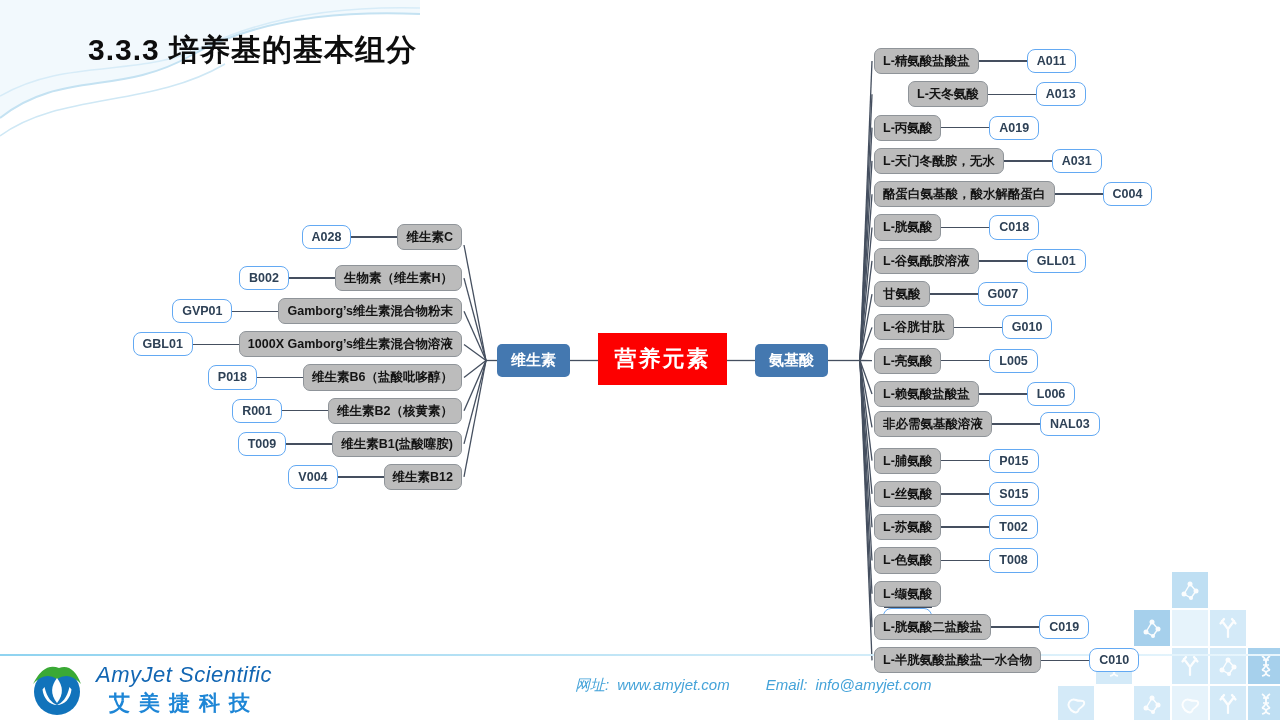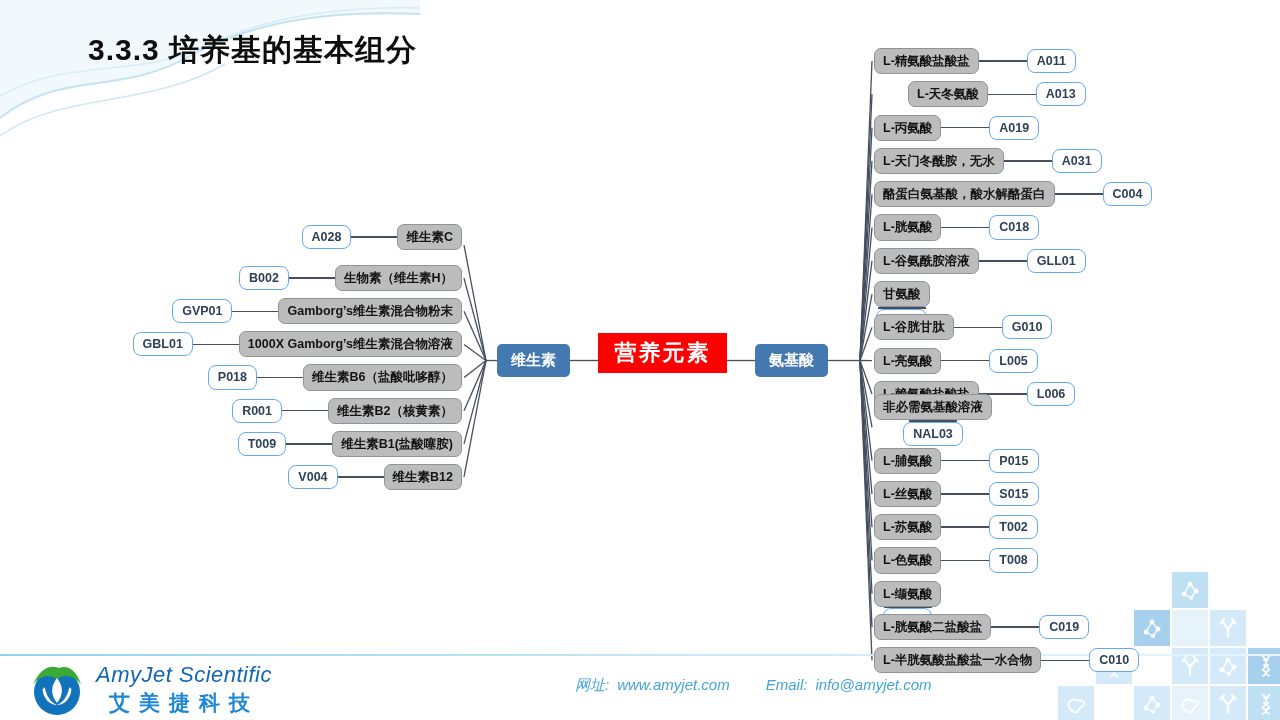--- a/index.html
+++ b/index.html
@@ -14,21 +14,21 @@
   .row{position:absolute;display:flex;align-items:center;height:26px;white-space:nowrap;}
   .codebox{background:#fff;border:1.5px solid #63a9f3;border-radius:8px;padding:2px 9px;font-weight:bold;
            font-size:12.5px;color:#2e4156;line-height:1.45;}
   .itembox{background:#bcbcbc;border:1px solid #8f9499;border-radius:7px;padding:3px 8px;font-weight:bold;
            font-size:12.5px;color:#141414;line-height:1.45;}
   .hline{height:1.5px;background:#454f5f;flex:0 0 auto;}
 
   .center-node{position:absolute;display:flex;align-items:center;justify-content:center;color:#fff;font-weight:bold;}
   #node-vitamin{left:497px;top:344px;width:73px;height:33px;background:#4478b0;border-radius:5px;font-size:15px;}
   #node-amino{left:755px;top:344px;width:73px;height:33px;background:#4478b0;border-radius:5px;font-size:15px;}
-  #node-root{left:598px;top:333px;width:129px;height:40px;background:#fd0000;font-size:22px;letter-spacing:2px;}
+  #node-root{left:598px;top:333px;width:129px;height:52px;background:#fd0000;font-size:22px;letter-spacing:2px;}
 
   .footer-line{position:absolute;left:0;top:654px;width:1280px;height:2px;
                background:linear-gradient(90deg,#8fd3f0,#c8e8f7 55%,#e9f6fd);}
   .logo{position:absolute;left:28px;top:660px;display:flex;align-items:center;gap:10px;}
   .logo-text{display:flex;flex-direction:column;align-items:center;}
   .logo-en{font-size:22px;font-weight:400;font-style:italic;color:#1266b3;letter-spacing:.5px;}
   .logo-cn{font-size:21px;font-weight:bold;color:#1e86d6;letter-spacing:9px;margin-top:1px;}
 
   .footer-text{position:absolute;left:575px;top:676px;font-size:15px;font-style:italic;color:#45a3d9;white-space:nowrap;}
   .footer-text .seg{margin-right:8px;}
@@ -260,41 +260,41 @@
     <div class="row" style="left: 874px; top: 214.5px;">
       <span class="itembox">L-胱氨酸</span>
       <span class="hline" style="width: 48px;"></span>
       <span class="codebox">C018</span>
     </div>
     <div class="row" style="left: 874px; top: 247.8px;">
       <span class="itembox">L-谷氨酰胺溶液</span>
       <span class="hline" style="width: 48px;"></span>
       <span class="codebox">GLL01</span>
     </div>
-    <div class="row" style="left: 874px; top: 281.1px; flex-direction: column;">
+    <div class="row" style="left: 874px; top: 281.1px;">
       <span class="itembox">甘氨酸</span>
       <span class="hline" style="width: 48px;"></span>
       <span class="codebox">G007</span>
     </div>
     <div class="row" style="left: 874px; top: 314.4px;">
       <span class="itembox">L-谷胱甘肽</span>
       <span class="hline" style="width: 48px;"></span>
       <span class="codebox">G010</span>
     </div>
     <div class="row" style="left: 874px; top: 347.7px;">
       <span class="itembox">L-亮氨酸</span>
       <span class="hline" style="width: 48px;"></span>
       <span class="codebox">L005</span>
     </div>
     <div class="row" style="left: 874px; top: 381px;">
       <span class="itembox">L-赖氨酸盐酸盐</span>
       <span class="hline" style="width: 48px;"></span>
       <span class="codebox">L006</span>
     </div>
-    <div class="row" style="left: 874px; top: 394px; flex-direction: column;">
+    <div class="row" style="left: 874px; top: 411px;">
       <span class="itembox">非必需氨基酸溶液</span>
       <span class="hline" style="width: 48px;"></span>
       <span class="codebox">NAL03</span>
     </div>
     <div class="row" style="left: 874px; top: 447.6px;">
       <span class="itembox">L-脯氨酸</span>
       <span class="hline" style="width: 48px;"></span>
       <span class="codebox">P015</span>
     </div>
     <div class="row" style="left: 874px; top: 480.9px;">

